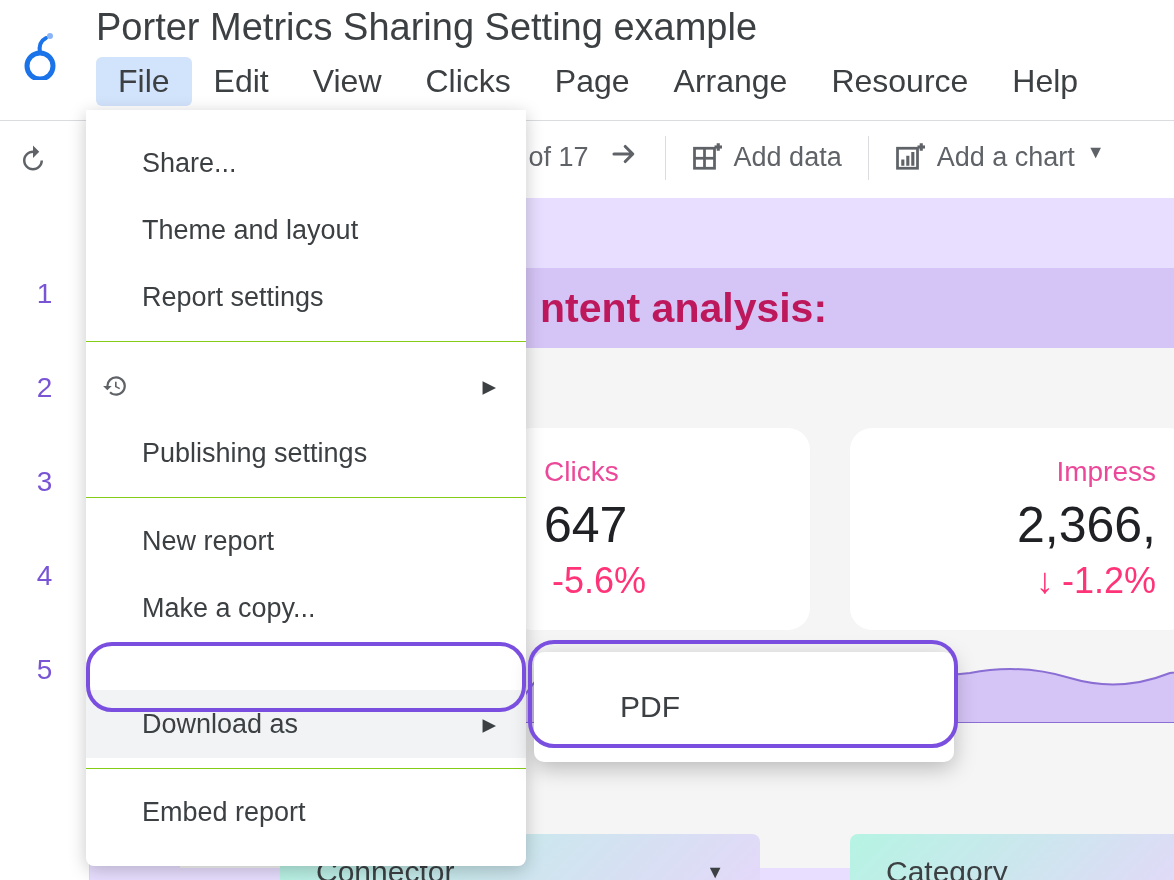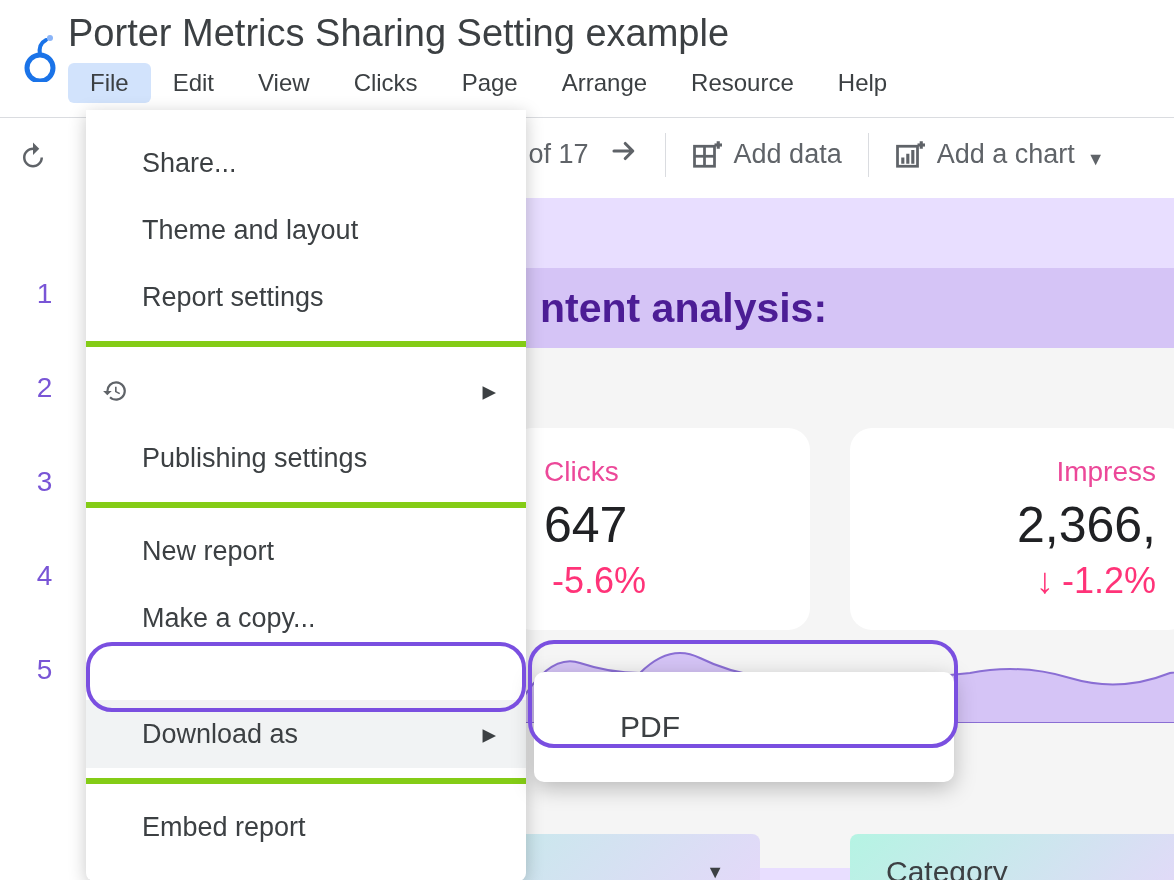--- a/index.html
+++ b/index.html
@@ -1,63 +1,63 @@
 <!DOCTYPE html>
 <html><head>
 <meta charset="utf-8">
 <style>
   * { box-sizing: border-box; margin: 0; padding: 0; font-family: 'Google Sans', Arial, sans-serif; }
   body { width: 1174px; height: 880px; overflow: hidden; background: #fff; position: relative; }
 
-  .header { display: flex; align-items: center; padding: 10px 20px 0 20px; gap: 8px; }
+  .header { display: flex; align-items: center; padding: 4px 20px 0 20px; gap: 36px; }
   .logo { width: 40px; height: 50px; display: flex; align-items: flex-end; justify-content: center; }
   .title-block { display: flex; flex-direction: column; }
   .doc-title { font-size: 38px; color: #3c4043; font-weight: 400; padding: 2px 0; }
   .menubar { display: flex; gap: 0; margin-top: 6px; }
-  .menubar-item { font-size: 24px; color: #3c4043; padding: 6px 22px; border-radius: 6px; cursor: pointer; }
+  .menubar-item { font-size: 32px; color: #3c4043; padding: 6px 22px; border-radius: 6px; cursor: pointer; }
   .menubar-item.active { background: #d2e3fc; }
 
   .toolbar { border-top: 1px solid #dadce0; margin-top: 14px; display: flex; align-items: center; height: 74px; padding: 0 18px; gap: 18px; }
   .toolbar-divider { width: 1px; height: 44px; background: #dadce0; margin: 0 8px; }
-  .toolbar-btn { display: inline-flex; align-items: flex-end; gap: 12px; font-size: 27px; color: #5f6368; cursor: pointer; }
+  .toolbar-btn { display: inline-flex; align-items: flex-start; gap: 12px; font-size: 27px; color: #5f6368; cursor: pointer; }
   .page-nav { display: flex; align-items: center; gap: 20px; font-size: 27px; color: #5f6368; margin-left: 440px; }
 
   .canvas { position: absolute; left: 0; top: 198px; right: 0; bottom: 0; background: #e8deff; overflow: hidden; }
   .ruler { position: absolute; left: 0; top: 0; bottom: 0; width: 90px; background: #fff; border-right: 1px solid #dadce0; display: flex; flex-direction: column; align-items: center; padding-top: 80px; gap: 62px; }
   .ruler-num { font-size: 28px; color: #7955d6; }
 
   .report-area { position: absolute; left: 160px; top: 10px; right: 0; bottom: 0; }
   .report-banner { position: absolute; left: 0; top: 60px; right: 0; height: 80px; background: #d5c4f6; display: flex; align-items: center; padding-left: 380px; }
-  .report-banner-title { font-size: 41px; font-weight: 800; color: #4c1d95; font-style: normal; }
+  .report-banner-title { font-size: 41px; font-weight: 800; color: #be185d; font-style: normal; }
   .grey-strip { position: absolute; left: 20px; top: 140px; right: 0; height: 520px; background: #f5f5f5; }
 
   .metric-card { position: absolute; background: #fff; border-radius: 22px; padding: 28px 34px; min-width: 300px; }
   .metric-label { font-size: 28px; color: #ec4899; margin-bottom: 8px; }
   .metric-value { font-size: 50px; color: #202124; font-weight: 500; }
   .metric-delta { display: flex; align-items: center; gap: 8px; font-size: 36px; color: #ff3378; margin-top: 6px; }
 
   .chart-area { position: absolute; left: 360px; top: 415px; right: 0; height: 100px; }
   .chart-path { fill: #d5c4f6; stroke: #8a6ed4; stroke-width: 2; }
 
   .filter-pill { position: absolute; height: 76px; border-radius: 8px; display: flex; align-items: center; justify-content: space-between; padding: 0 36px; font-size: 30px; color: #3c4043; background: linear-gradient(135deg, #b5f4e3 0%, #e6d7fa 100%); }
 
   
   .file-menu { position: absolute; left: 86px; top: 110px; width: 440px; background: #fff; border-radius: 0 0 8px 8px; box-shadow: 0 4px 18px rgba(0,0,0,0.22); z-index: 50; padding: 10px 0; }
-  .menu-section { border-bottom: 6px solid #84cc16; padding: 10px 0; }
+  .menu-section { border-bottom: 1px solid #84cc16; padding: 10px 0; }
   .menu-section:last-child { border-bottom: none; }
   .menu-item { display: flex; align-items: center; padding: 18px 30px 18px 56px; position: relative; font-size: 27px; color: #3c4043; cursor: pointer; }
   .menu-item.hovered { background: #f1f3f4; margin-top: 48px; }
   .menu-item .left-icon { position: absolute; left: 16px; width: 26px; height: 26px; }
   .menu-item .sub-arrow { margin-left: auto; }
 
   .ring-highlight { position: absolute; border: 4px solid #7a4fe0; border-radius: 26px; pointer-events: none; z-index: 60; }
   .highlight-download { left: 86px; top: 642px; width: 440px; height: 70px; }
   .highlight-pdf { left: 528px; top: 640px; width: 430px; height: 108px; }
 
-  .submenu { position: absolute; left: 534px; top: 672px; width: 420px; background: #fff; border-radius: 10px; box-shadow: 0 6px 22px rgba(0,0,0,0.25); z-index: 55; padding: 8px 0; }
+  .submenu { position: absolute; left: 534px; top: 652px; width: 420px; background: #fff; border-radius: 10px; box-shadow: 0 6px 22px rgba(0,0,0,0.25); z-index: 55; padding: 8px 0; }
   .submenu-item { padding: 30px 40px 30px 86px; font-size: 30px; color: #3c4043; cursor: pointer; }
 
   .icon-svg { width: 30px; height: 30px; fill: #5f6368; }
 </style>
 </head>
 <body>
 
 <div class="header">
   <div class="logo">
     <svg viewBox="0 0 40 50" width="40" height="50">

